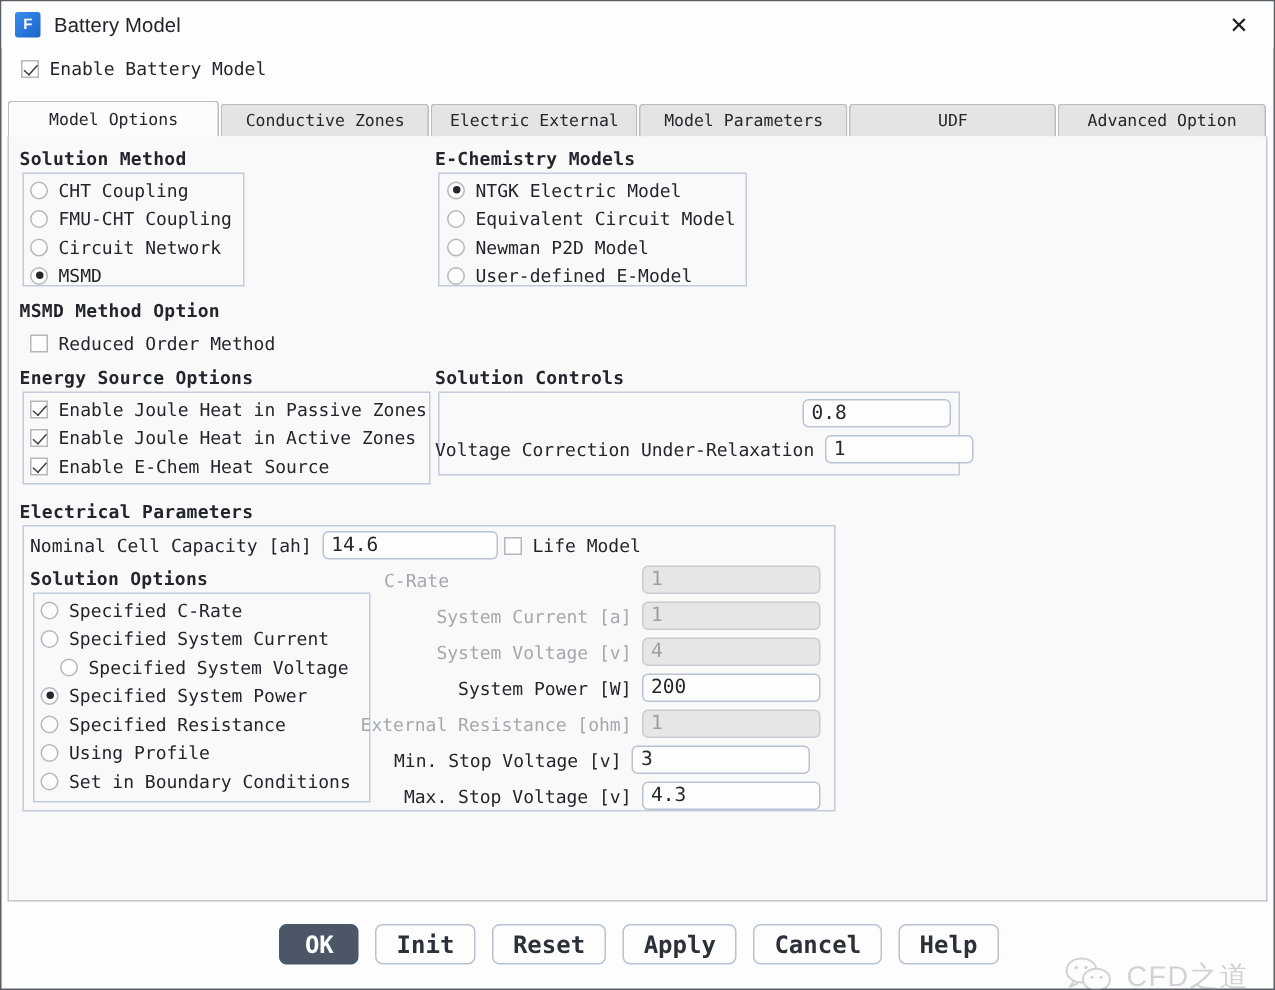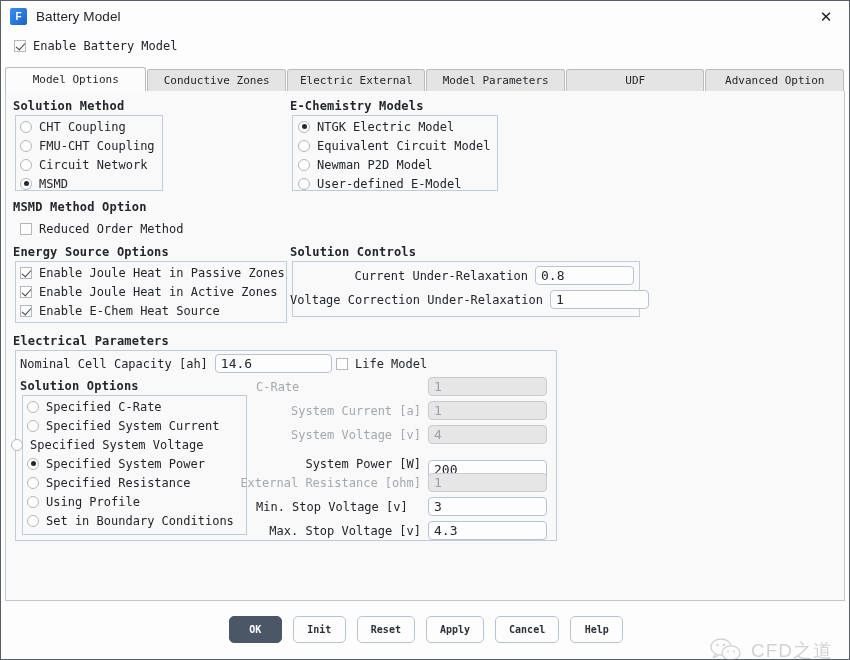--- a/index.html
+++ b/index.html
@@ -106,21 +106,21 @@
   .frow .lbl { text-align: right; }
   
   .btnbar {
     position: absolute; left: 0; top: 615px; width: 850px;
     display: flex; justify-content: center; align-items: center; gap: 11px;
   }
   .btn {
     min-width: 53px; height: 27px; padding: 0 13px;
     border: 1px solid #b9c2d4; border-radius: 5px; background: #fdfdfd;
     font-family: "DejaVu Sans Mono","Liberation Mono",monospace;
-    font-size: 10px; font-weight: bold; color: #2c3038;
+    font-size: 16px; font-weight: bold; color: #2c3038;
     display: flex; align-items: center; justify-content: center;
     cursor: pointer;
   }
   .btn.primary { background: #4b5667; border-color: #4b5667; color: #ffffff; }
   
   .watermark {
     position: absolute; right: 16px; top: 604px;
     display: flex; align-items: center; gap: 8px;
     opacity: .30;
     margin-top: 32px;
@@ -224,21 +224,20 @@
       <span class="lbl">Enable Joule Heat in Active Zones</span>
     </div>
     <div class="opt" style="position:absolute; left:14px; top:210px">
       <span class="cbox on"></span>
       <span class="lbl">Enable E-Chem Heat Source</span>
     </div>
 
     <div class="grp-title" style="left:284px; top:154px">Solution Controls</div>
     <div class="grp-box" style="left:286px; top:170px; width:348px; height:56px"></div>
     <div class="frow" style="left:292px; top:175px; width:336px; justify-content:flex-end">
-      <span class="lbl">Current Under-Relaxation</span>
       <input class="field" style="width: 99px;" value="0.8">
     </div>
     <div class="frow" style="left:284px; top:199px; width:336px; justify-content:flex-start">
       <span class="lbl">Voltage Correction Under-Relaxation</span>
       <input class="field" style="width: 99px;" value="1">
     </div>
 
     <div class="grp-title" style="left:7px; top:243px">Electrical Parameters</div>
     <div class="grp-box" style="left:9px; top:259px; width:542px; height:191px"></div>
 
@@ -254,21 +253,21 @@
     <div class="grp-title" style="left:14px; top:288px">Solution Options</div>
     <div class="grp-box" style="left:16px; top:304px; width:225px; height:140px"></div>
     <div class="opt" style="position:absolute; left:21px; top:306px">
       <span class="radio"></span>
       <span class="lbl">Specified C-Rate</span>
     </div>
     <div class="opt" style="position:absolute; left:21px; top:325px">
       <span class="radio"></span>
       <span class="lbl">Specified System Current</span>
     </div>
-    <div class="opt" style="position:absolute; left:5px; top:344px">
+    <div class="opt" style="position:absolute; left:34px; top:344px">
       <span class="radio"></span>
       <span class="lbl">Specified System Voltage</span>
     </div>
     <div class="opt" style="position:absolute; left:21px; top:363px">
       <span class="radio on"></span>
       <span class="lbl">Specified System Power</span>
     </div>
     <div class="opt" style="position:absolute; left:21px; top:382px">
       <span class="radio"></span>
       <span class="lbl">Specified Resistance</span>
@@ -289,27 +288,27 @@
     <div class="frow" style="left:250px; top:310px; width:291px; justify-content:flex-end">
       <span class="lbl dim">System Current [a]</span>
       <input class="field dis" style="width: 119px;" disabled="" value="1">
     </div>
     <div class="frow" style="left:250px; top:334px; width:291px; justify-content:flex-end">
       <span class="lbl dim">System Voltage [v]</span>
       <input class="field dis" style="width: 119px;" disabled="" value="4">
     </div>
     <div class="frow" style="left:250px; top:358px; width:291px; justify-content:flex-end">
       <span class="lbl">System Power [W]</span>
-      <input class="field" style="width: 119px; margin-top: 11px;" value="200">
+      <input class="field" style="width: 119px;" value="200">
     </div>
     <div class="frow" style="left:250px; top:382px; width:291px; justify-content:flex-end">
       <span class="lbl dim">External Resistance [ohm]</span>
       <input class="field dis" style="width: 119px;" disabled="" value="1">
     </div>
-    <div class="frow" style="left:250px; top:406px; width:291px; justify-content:space-between">
+    <div class="frow" style="left:250px; top:406px; width:291px; justify-content:center">
       <span class="lbl">Min. Stop Voltage [v]</span>
       <input class="field" style="width: 119px;" value="3">
     </div>
     <div class="frow" style="left:250px; top:430px; width:291px; justify-content:flex-end">
       <span class="lbl">Max. Stop Voltage [v]</span>
       <input class="field" style="width: 119px;" value="4.3">
     </div>
 
   </div>
 

